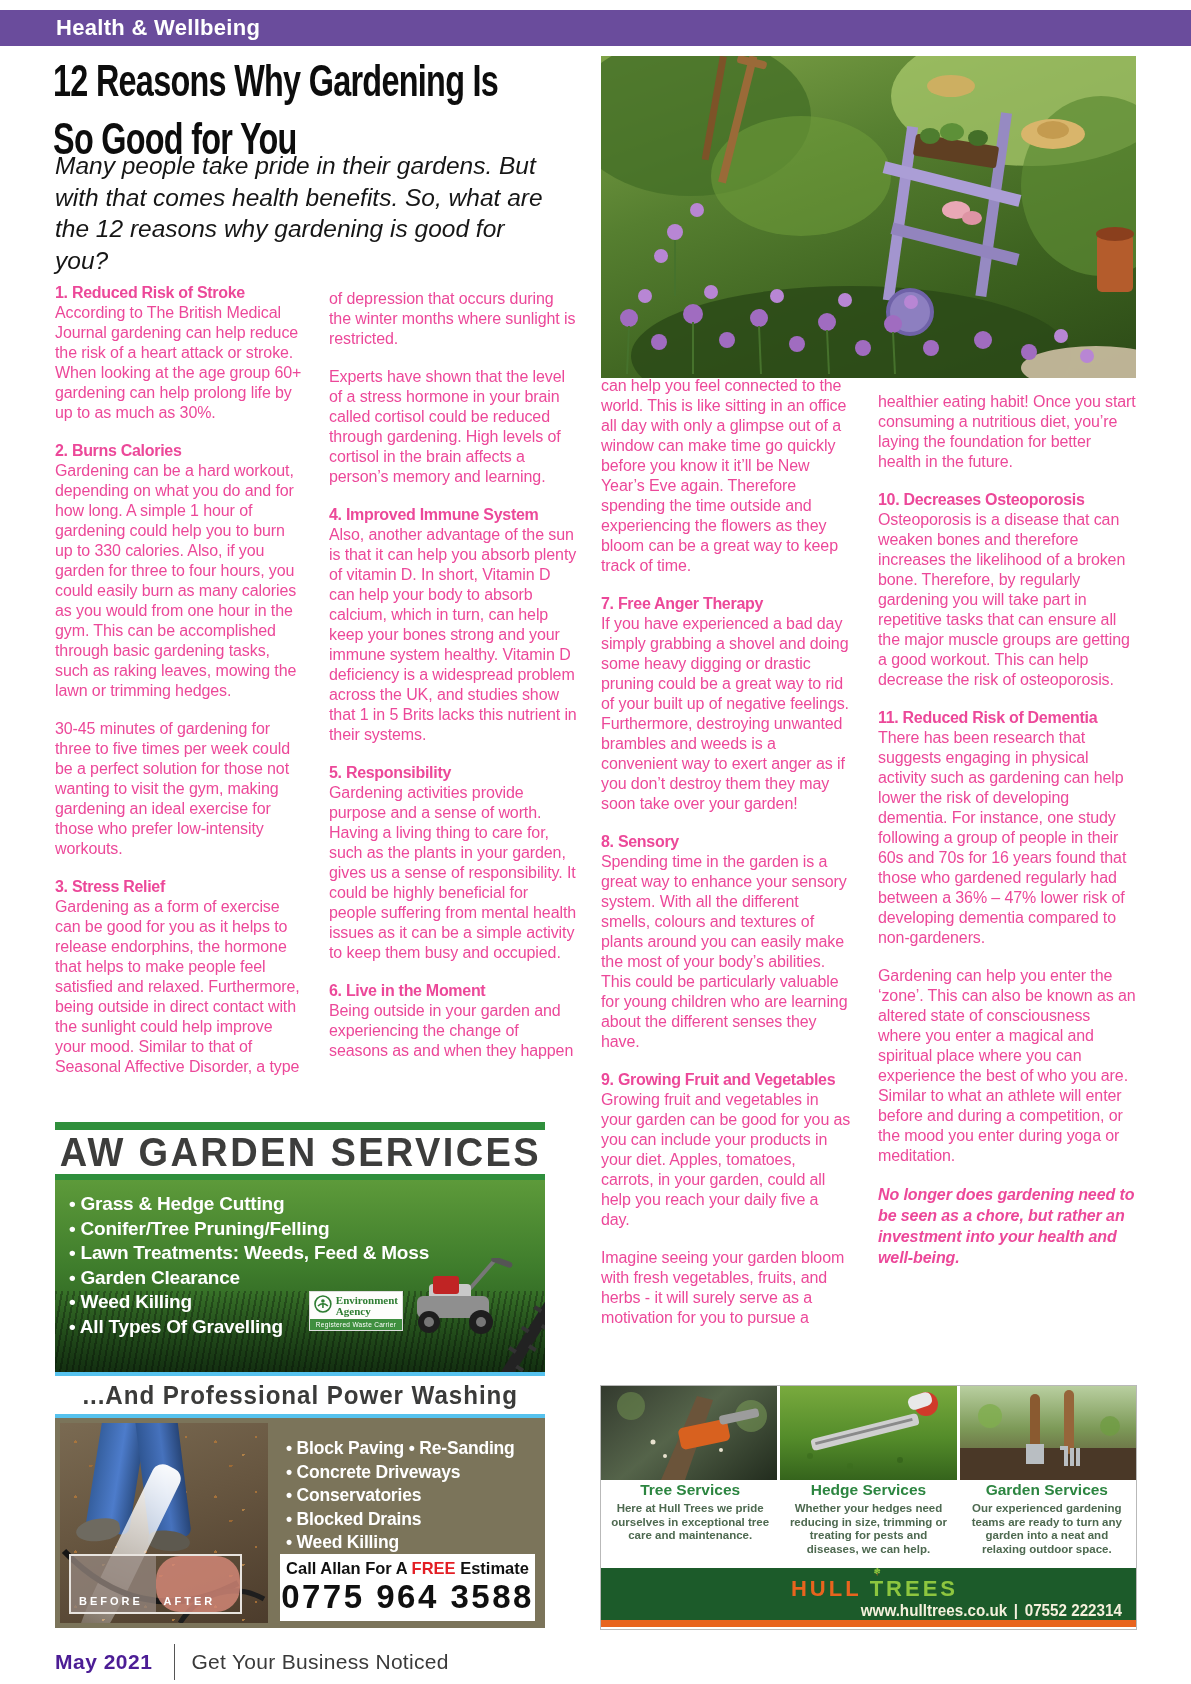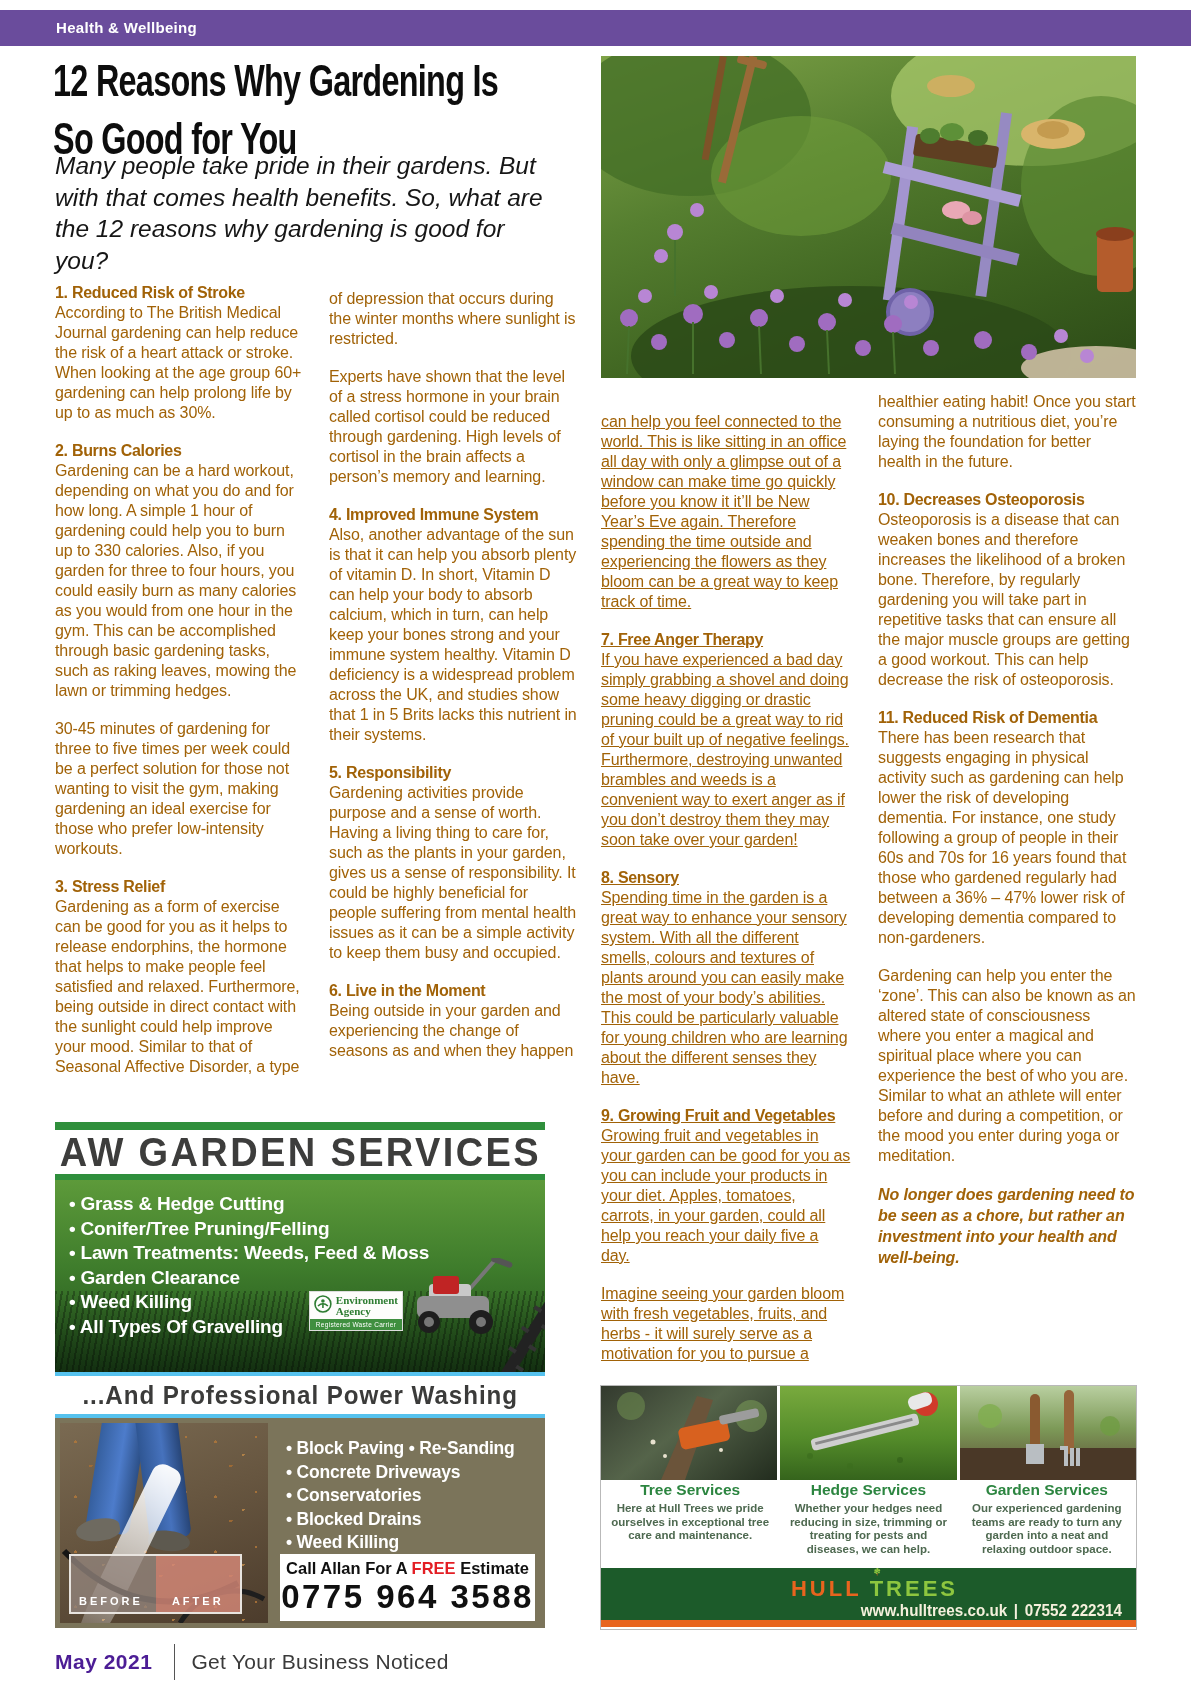--- a/index.html
+++ b/index.html
@@ -1,37 +1,37 @@
 <!DOCTYPE html>
 <html><head>
 <meta charset="utf-8">
 <style>
   html,body{margin:0;padding:0;background:#fff;}
   .page{position:relative;width:1191px;height:1684px;background:#fff;overflow:hidden;
         font-family:"Liberation Sans",sans-serif;color:#201d1e;}
 
   
   .topbar{position:absolute;left:0;top:10px;width:100%;height:36px;background:#6a4c9c;}
-  .topbar span{position:absolute;left:56px;top:0;line-height:36px;color:#fff;font-size:15px;font-weight:bold;letter-spacing:.3px;}
+  .topbar span{position:absolute;left:56px;top:0;line-height:36px;color:#fff;font-size:22px;font-weight:bold;letter-spacing:.3px;}
   .title{position:absolute;left:53px;top:52px;margin:0;color:#0d0d0d;}
   .tline{display:block;font-size:45px;font-weight:800;line-height:58px;white-space:nowrap;
          transform:scaleX(.72);transform-origin:0 50%;letter-spacing:-1px;}
   .intro{position:absolute;left:55px;top:150px;width:505px;margin:0;font-style:italic;
          font-size:24.5px;line-height:31.5px;color:#161616;}
 
   
   .photo{position:absolute;left:601px;top:56px;width:535px;height:322px;overflow:hidden;
          background:linear-gradient(160deg,#7fa348 0%,#567f30 35%,#3c611f 70%,#2c4a17 100%);}
   .photo svg{display:block;}
 
   
-  .col{position:absolute;font-size:16px;line-height:20px;letter-spacing:-.1px;color:#a16207;z-index:1;}
+  .col{position:absolute;font-size:16px;line-height:20px;letter-spacing:-.1px;color:#ec4899;z-index:1;}
   .col1{left:55px;top:283px;width:248px;}
   .col2{left:329px;top:289px;width:248px;}
-  .col3{left:601px;top:412px;width:250px;text-decoration:underline;}
+  .col3{left:601px;top:376px;width:250px;}
   .col4{left:878px;top:392px;width:258px;}
   .block{margin-top:18px;}
   .col .block:first-child{margin-top:0;}
   .block h4{margin:0;font-size:16px;line-height:20px;letter-spacing:-.3px;}
   .block p{margin:0;}
   .closing p{font-weight:bold;font-style:italic;line-height:21px;}
 
   
   .aw{position:absolute;left:55px;top:1122px;width:490px;height:506px;z-index:2;background:#0c4a6e;}
   .aw-border{height:8px;background:#2f8f3c;}
@@ -70,21 +70,21 @@
   .leg2{left:82px;top:-12px;width:42px;height:128px;transform:rotate(-7deg);
         background:linear-gradient(90deg,#2f5693,#4672bd 55%,#274577);}
   .boot1{position:absolute;left:16px;top:96px;width:44px;height:22px;border-radius:50% 40% 40% 50%;background:#6e6a60;transform:rotate(-8deg);}
   .boot2{position:absolute;left:88px;top:108px;width:42px;height:20px;border-radius:40% 50% 50% 40%;background:#5d594f;transform:rotate(6deg);}
   .spray{position:absolute;left:96px;top:44px;width:30px;height:220px;transform:rotate(26deg);transform-origin:top center;
          background:linear-gradient(180deg,rgba(255,255,255,.97) 0%,rgba(255,255,255,.55) 55%,rgba(255,255,255,0) 100%);
          border-radius:45% 45% 60% 60%/6% 6% 50% 50%;}
   .ba{position:absolute;left:9px;right:26px;bottom:9px;height:56px;border:2px solid #e8e4df;display:flex;}
   .ba>div{flex:1;display:flex;align-items:flex-end;}
   .ba-b{background:rgba(148,133,126,.78);}
-  .ba-a{background:rgba(213,137,121,.82);justify-content:center;}
+  .ba-a{background:rgba(213,137,121,.82);justify-content:flex-start;border-radius:24px;}
   .ba span{font-size:11px;letter-spacing:3px;color:#fff;padding:5px 8px;font-weight:bold;}
   .pw-right{position:absolute;left:213px;top:0;right:0;bottom:0;}
   .pw-list{list-style:none;margin:19px 0 0 18px;padding:0;}
   .pw-list li{color:#fff;font-weight:bold;font-size:17.5px;line-height:23.5px;white-space:nowrap;letter-spacing:-.2px;}
   .cta{position:absolute;left:12px;right:10px;bottom:7px;background:#fff;text-align:center;padding:5px 0 6px;}
   .cta-line{font-size:17px;font-weight:800;color:#101010;white-space:nowrap;transform:scaleX(.97);}
   .cta-free{color:#e31e24;}
   .cta-phone{font-size:33px;font-weight:800;color:#101010;letter-spacing:2.5px;line-height:36px;white-space:nowrap;}
 
   

